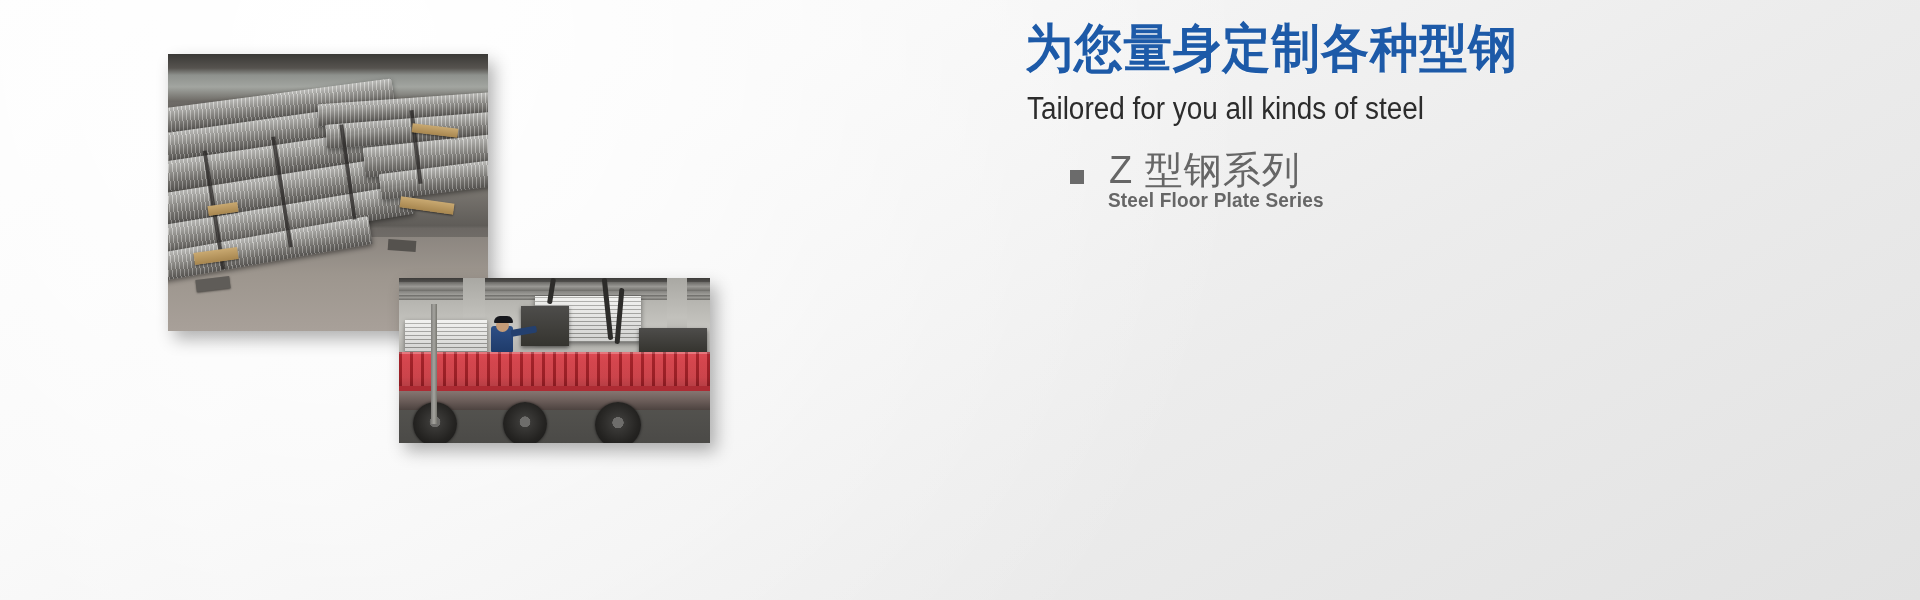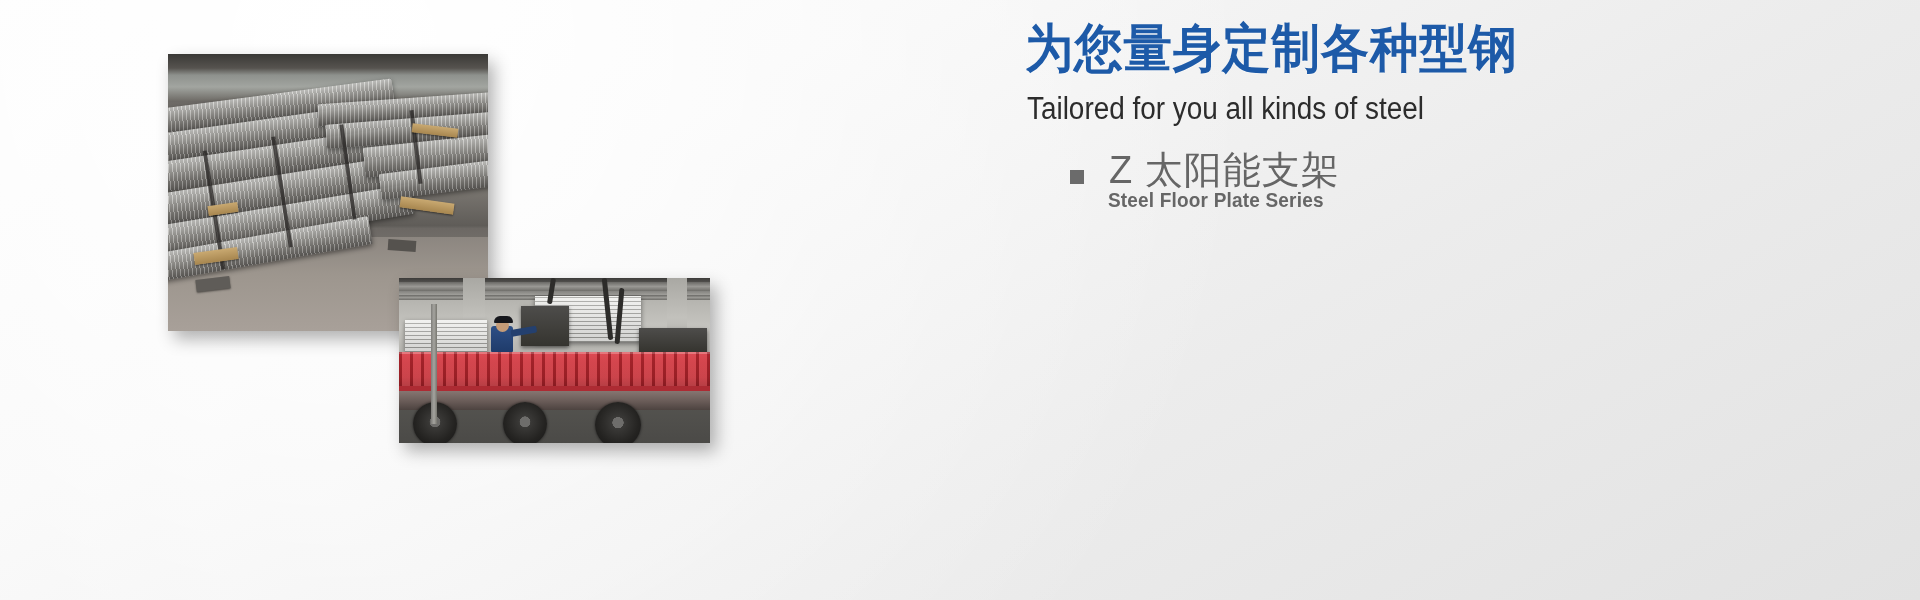--- a/index.html
+++ b/index.html
@@ -329,20 +329,20 @@
     <div id="headline-cn">为您量身定制各种型钢</div>
 
     <div id="headline-en">Tailored for you all kinds of steel</div>
 
     <ul id="product-list">
 
 
 
       <li class="product-item">
         <span class="bullet-square"></span>
-        <div class="product-cn">Z 太阳能支架</div>
+        <div class="product-cn">Z 型钢系列</div>
         <div class="product-en">Steel Floor Plate Series</div>
       </li>
 
     </ul>
   </div>
 
 </div>
 
 </body></html>

